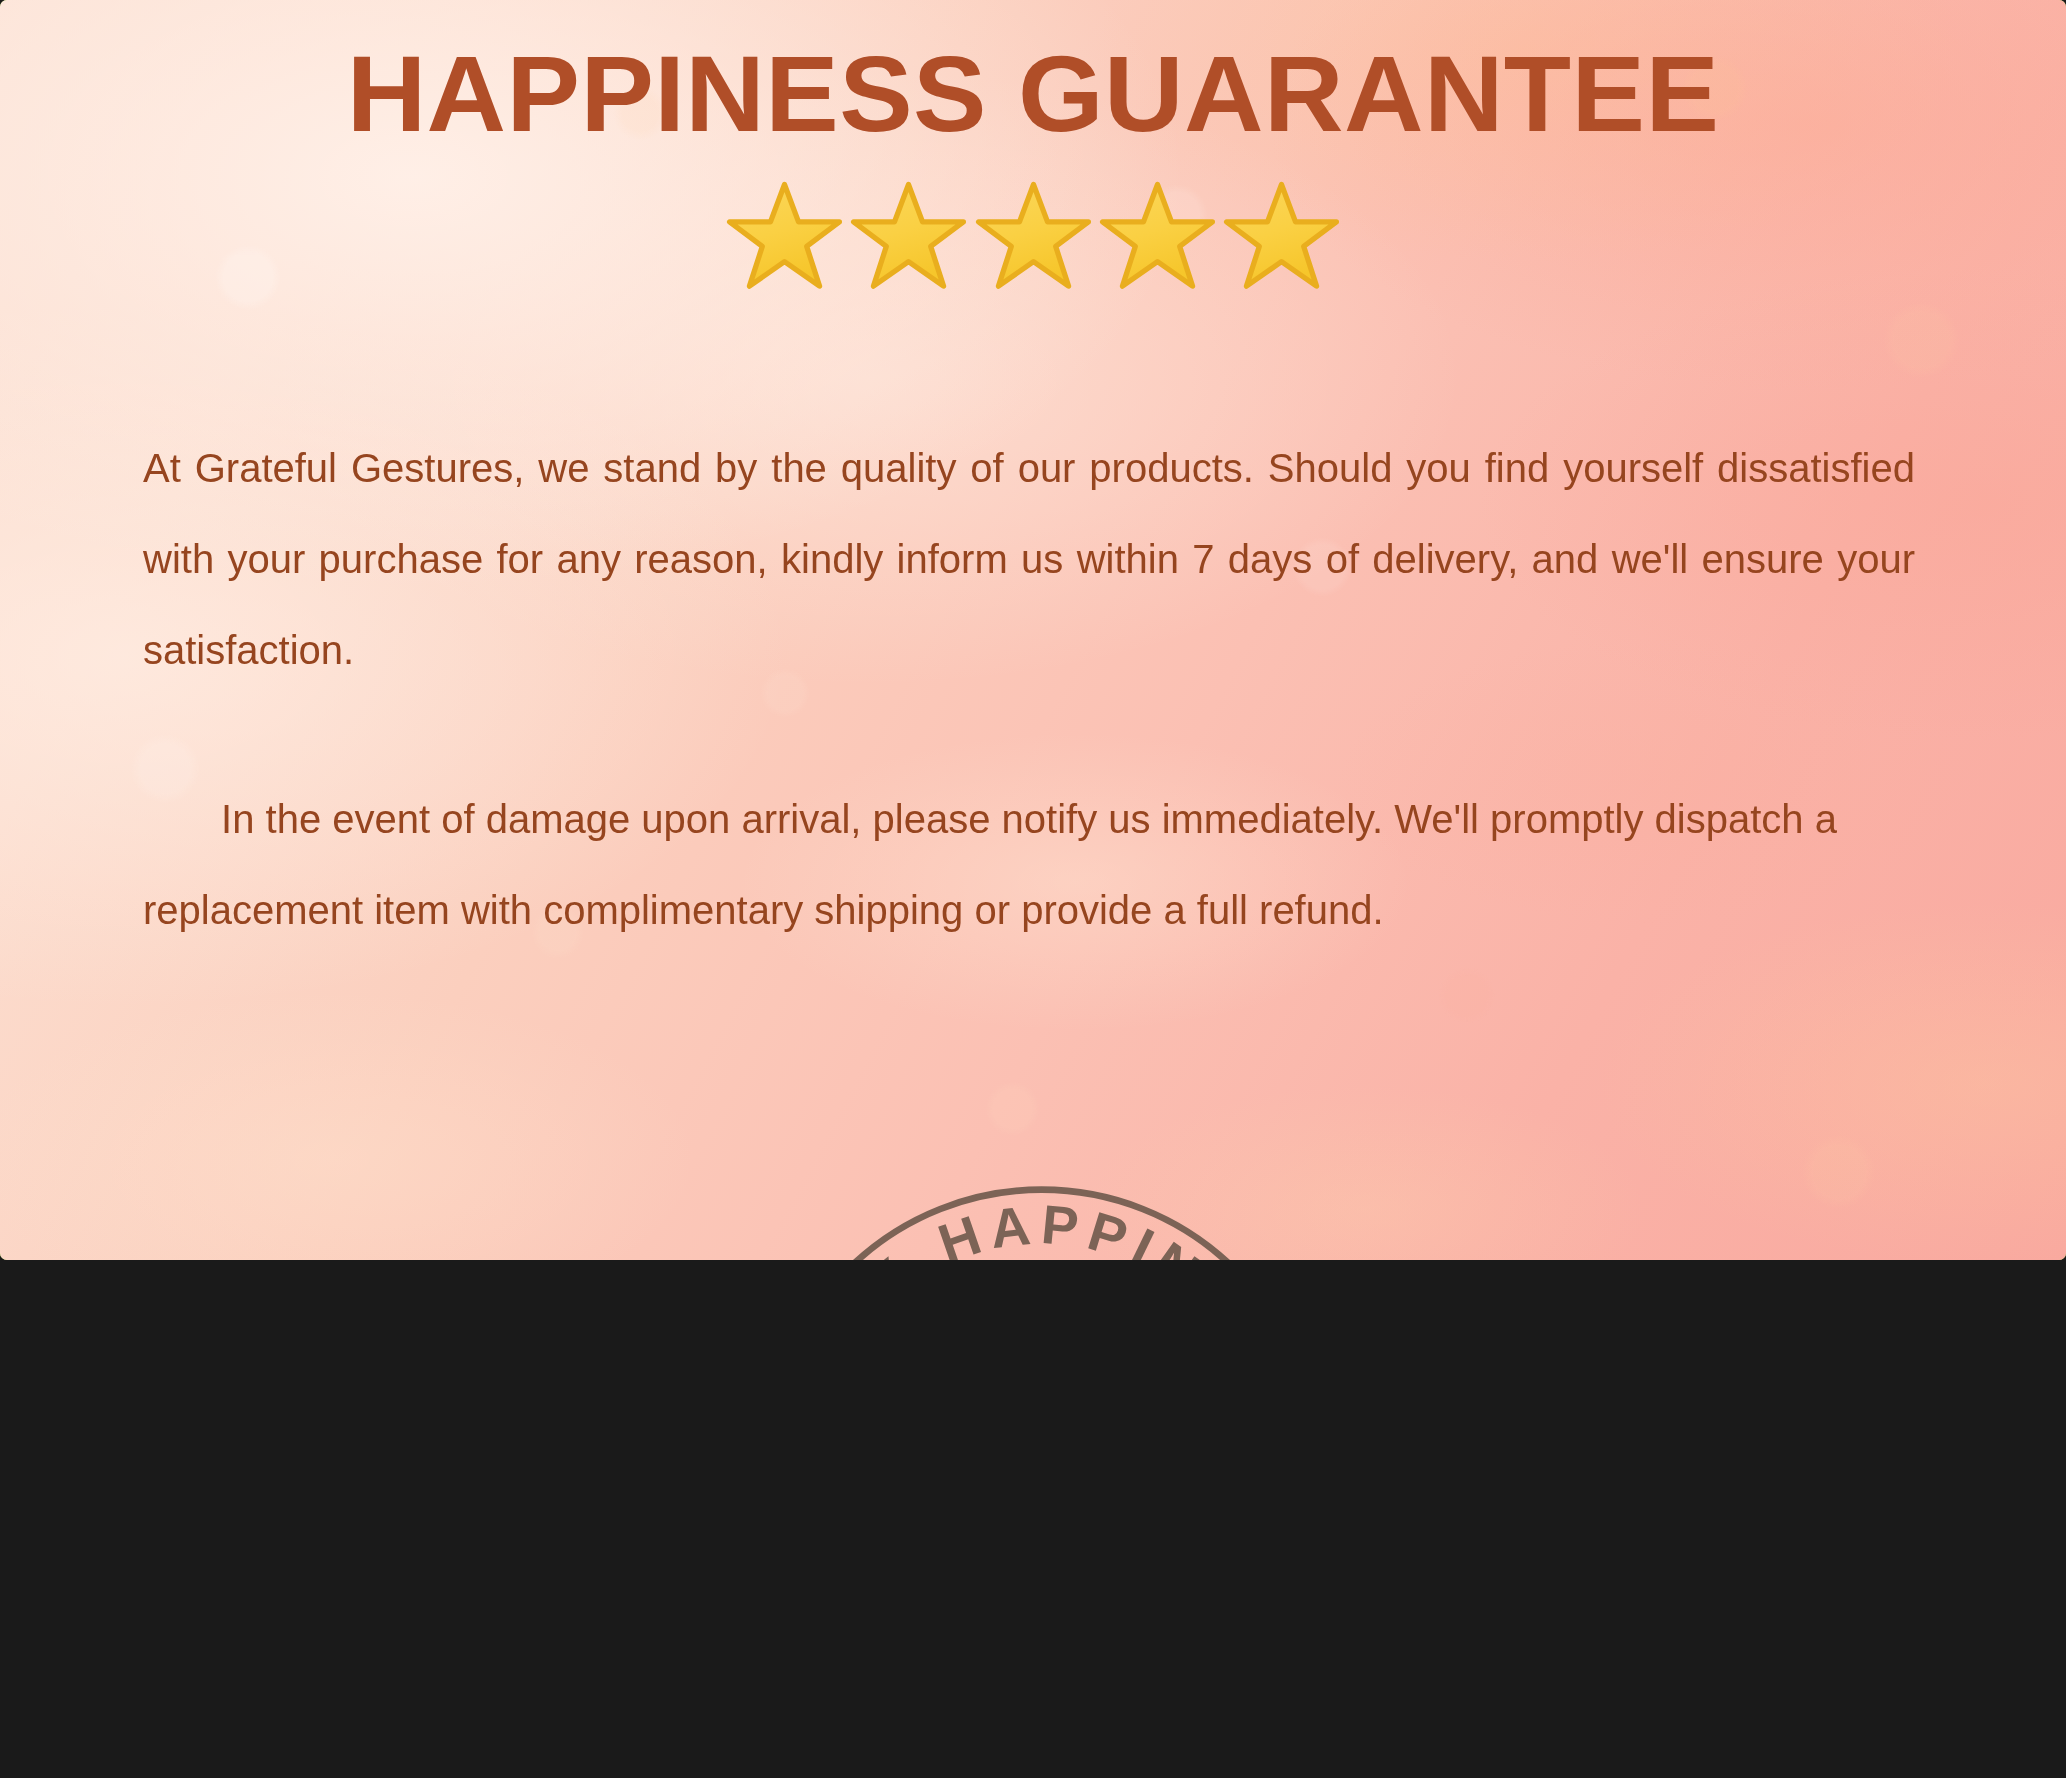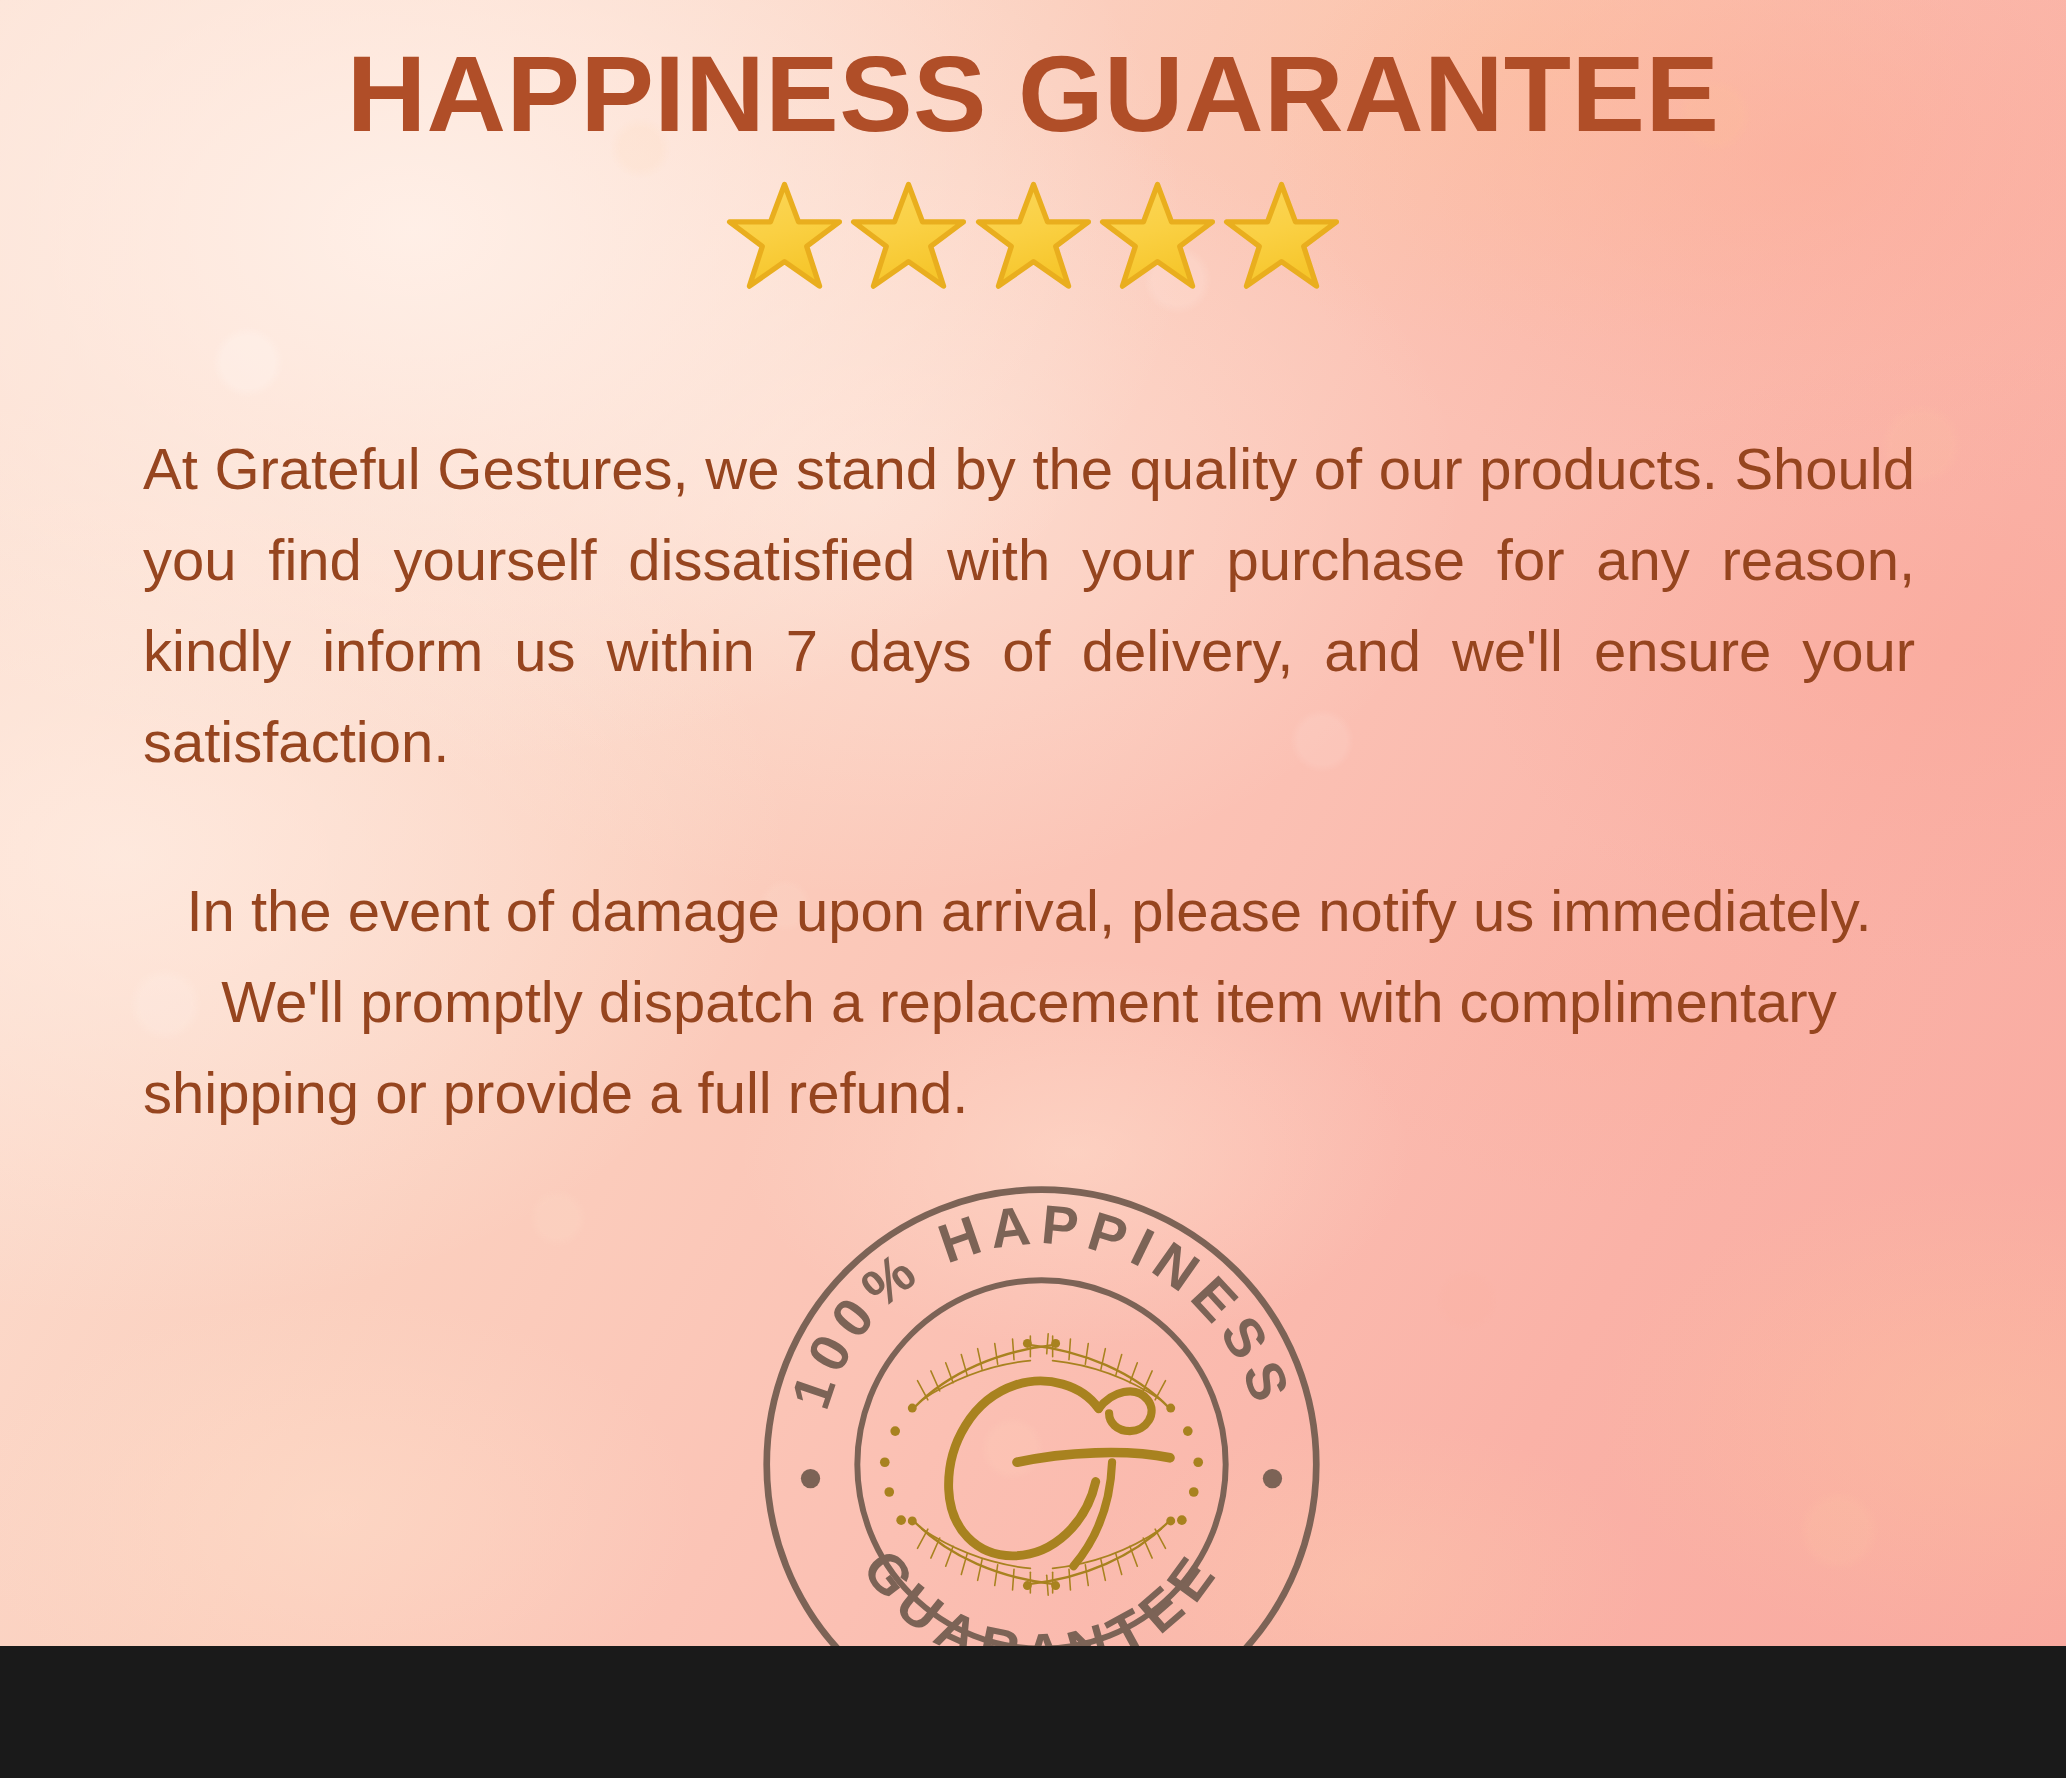--- a/index.html
+++ b/index.html
@@ -3,25 +3,26 @@
 <meta charset="utf-8">
 <style>
   html, body {
     margin: 0;
     padding: 0;
     background: #1a1a1a;
   }
   #page {
     position: relative;
     width: 2066px;
-    height: 1646px;
+    height: 1260px;
     overflow: hidden;
     font-family: "Liberation Sans", sans-serif;
     
     background-color: #bef264;
+    border-radius: 7px;
   }
   
   .bg-layer {
     position: absolute;
     inset: 0;
     pointer-events: none;
   }
   .bg-base {
     background:
       linear-gradient(118deg,
@@ -101,21 +102,21 @@
 
   
   .body-copy {
     position: absolute;
     left: 143px;
     width: 1772px;
     top: 423px;
     color: #96451F;
     font-family: "Liberation Sans Narrow", "Liberation Sans", sans-serif;
     font-weight: 400;
-    font-size: 58px;
+    font-size: 40px;
     line-height: 91px;
     text-align: justify;
     text-justify: inter-word;
   }
   .body-copy p { margin: 0; }
   .body-copy p.para-gap { margin-top: 78px; }
   .body-copy p:last-child { text-align: center; }
   
   .body-copy p { text-align-last: left; }
 

